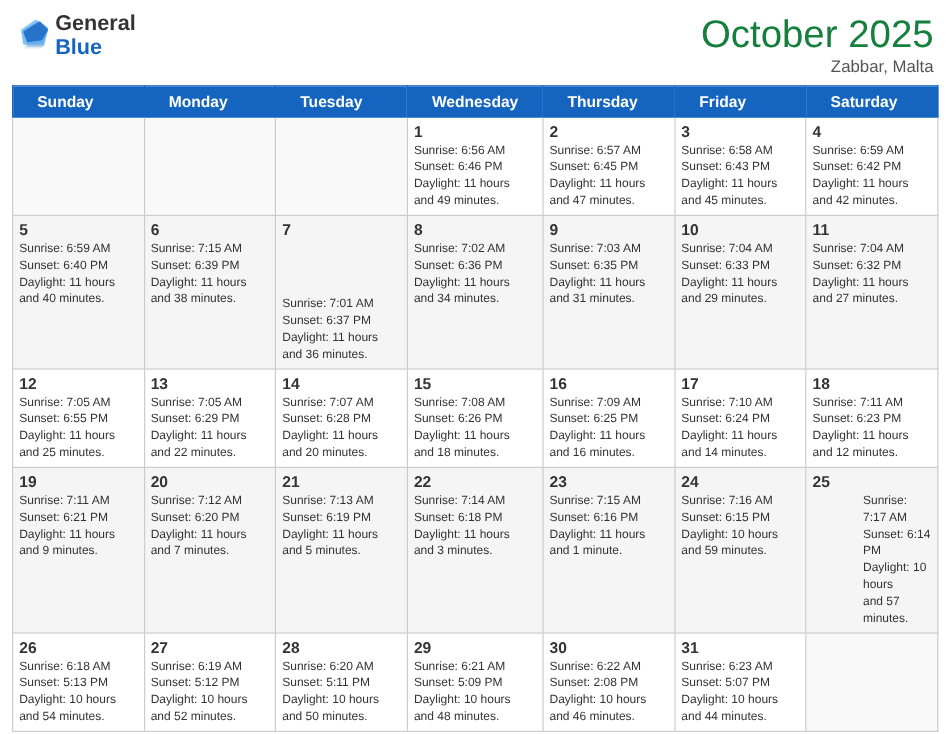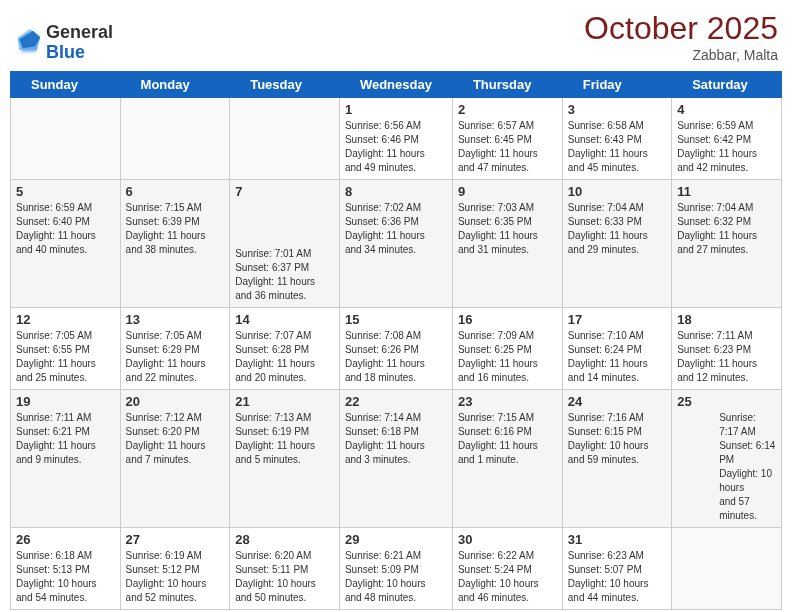--- a/index.html
+++ b/index.html
@@ -6,21 +6,21 @@
     body {
       font-family: Arial, sans-serif;
       background: #fff;
       width: 792px;
       min-height: 612px;
       padding: 10px;
     }
     .header {
       display: flex;
       justify-content: space-between;
-      align-items: flex-end;
+      align-items: flex-start;
       margin-bottom: 8px;
       padding: 0 4px;
     }
     .logo {
       display: flex;
       align-items: center;
       gap: 4px;
     }
     .logo-text {
       font-size: 18px;
@@ -32,21 +32,21 @@
     .logo-icon {
       width: 28px;
       height: 28px;
     }
     .title-block {
       text-align: right;
     }
     .month-title {
       font-size: 32px;
       font-weight: normal;
-      color: #7f1d1d;
+      color: #15803d;
     }
     .subtitle {
       font-size: 14px;
       color: #555;
     }
     .calendar {
       width: 100%;
       border-collapse: collapse;
       border: 1px solid #ccc;
     }
@@ -336,21 +336,21 @@
         <td>
           <span class="day-num">29</span>
           <div class="day-info" style="white-space: pre-line;">Sunrise: 6:21 AM
 Sunset: 5:09 PM
 Daylight: 10 hours
 and 48 minutes.</div>
         </td>
         <td>
           <span class="day-num">30</span>
           <div class="day-info" style="white-space: pre-line;">Sunrise: 6:22 AM
-Sunset: 5:24 PM
+Sunset: 2:08 PM
 Daylight: 10 hours
 and 46 minutes.</div>
         </td>
         <td>
           <span class="day-num">31</span>
           <div class="day-info" style="white-space: pre-line;">Sunrise: 6:23 AM
 Sunset: 5:07 PM
 Daylight: 10 hours
 and 44 minutes.</div>
         </td>

